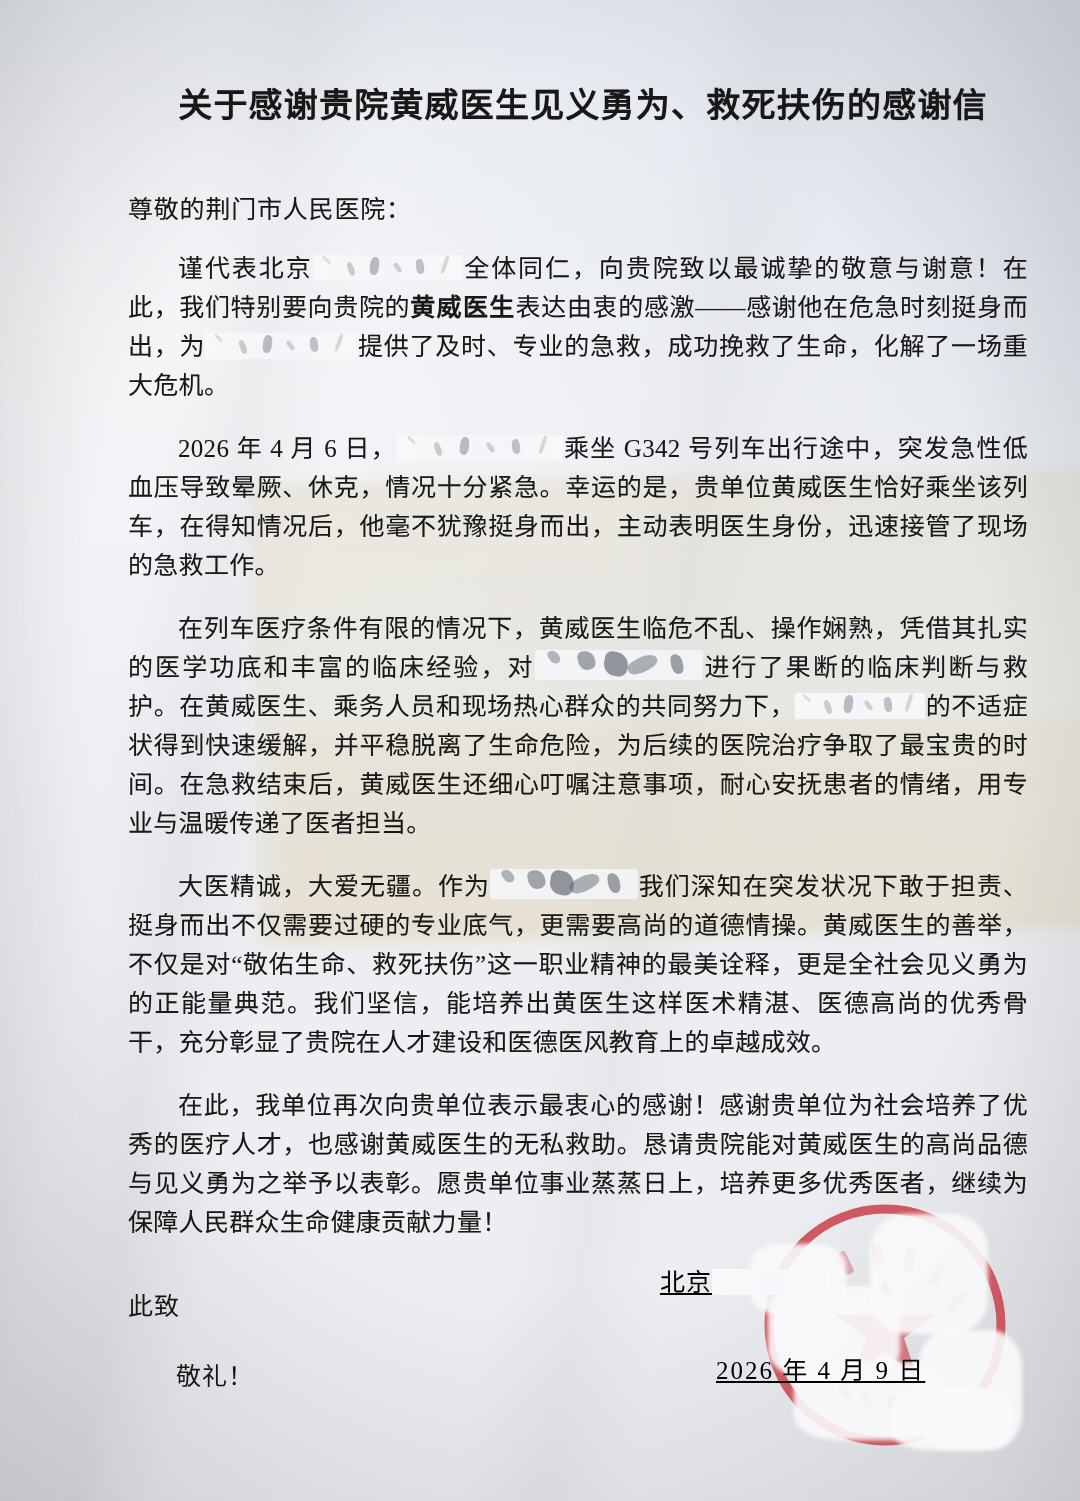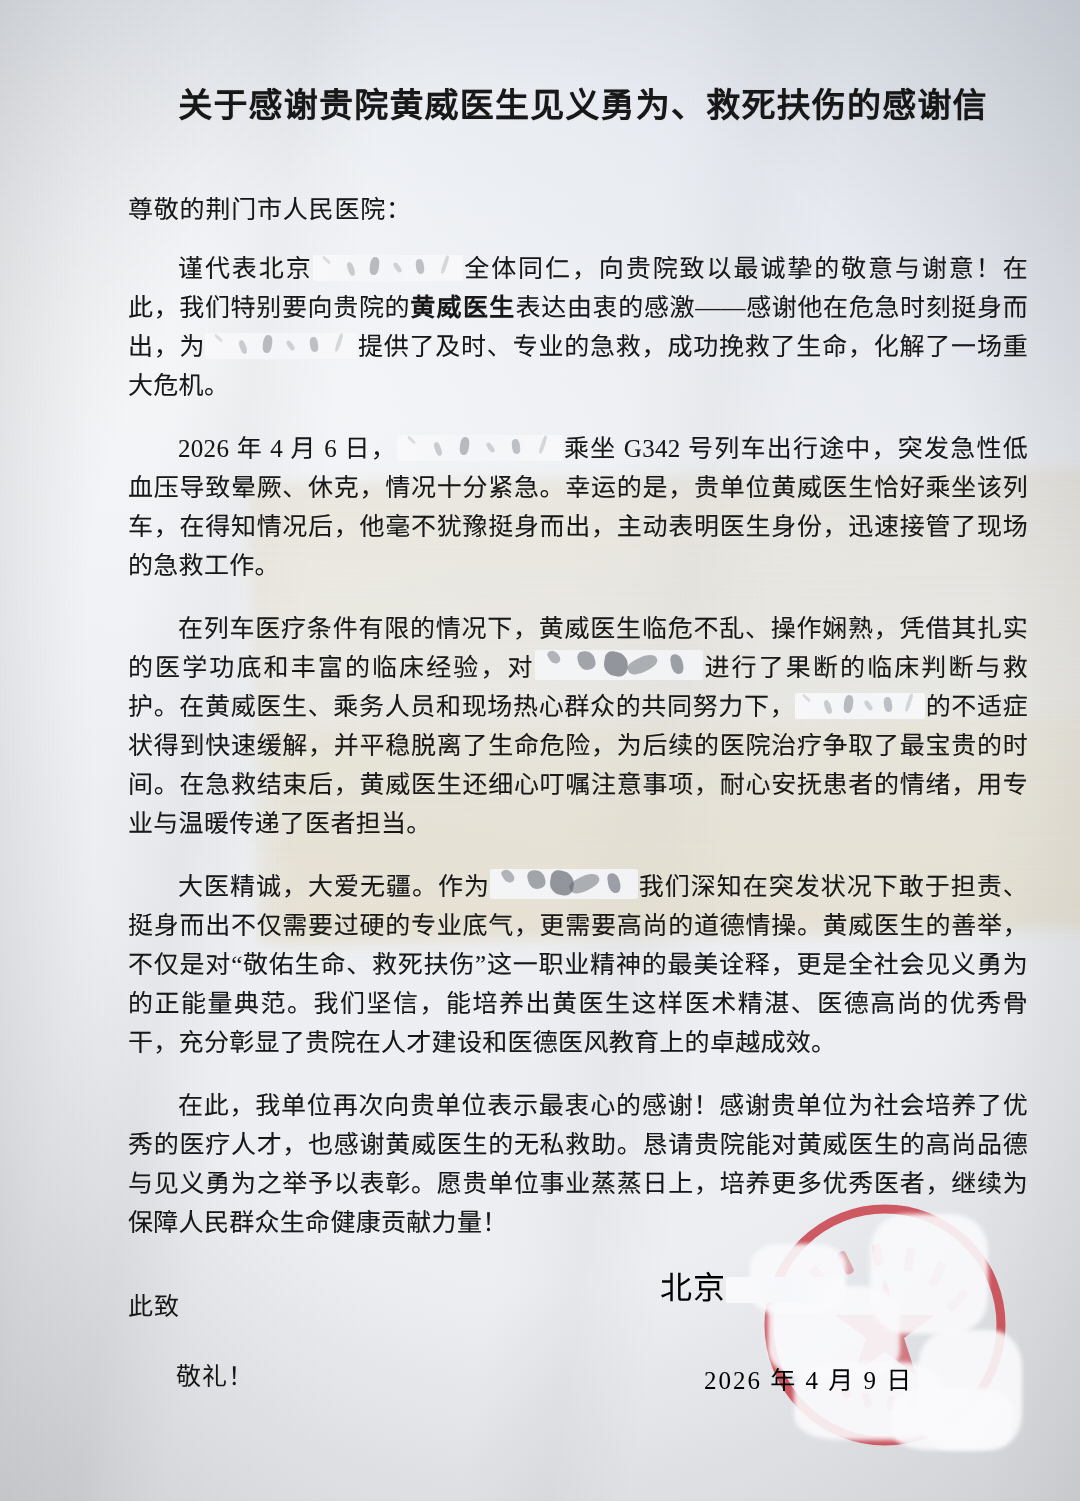--- a/index.html
+++ b/index.html
@@ -157,34 +157,36 @@
   }
 
   
   .sign-block {
     position: absolute;
     left: 660px;
     top: 1262px;
     width: 400px;
   }
   .signer {
-    font-size: 32px;
+    font-size: 25px;
     letter-spacing: 1px;
     position: relative;
     z-index: 3;
     white-space: nowrap;
+    text-decoration: underline;
   }
   .sign-date {
     font-size: 25px;
     letter-spacing: 2px;
     margin-top: 52px;
-    margin-left: 44px;
+    margin-left: 56px;
     position: relative;
     z-index: 3;
     white-space: nowrap;
+    text-decoration: underline;
   }
 
   .seal {
     position: absolute;
     left: 755px;
     top: 1195px;
     width: 260px;
     height: 260px;
     z-index: 2;
     pointer-events: none;

